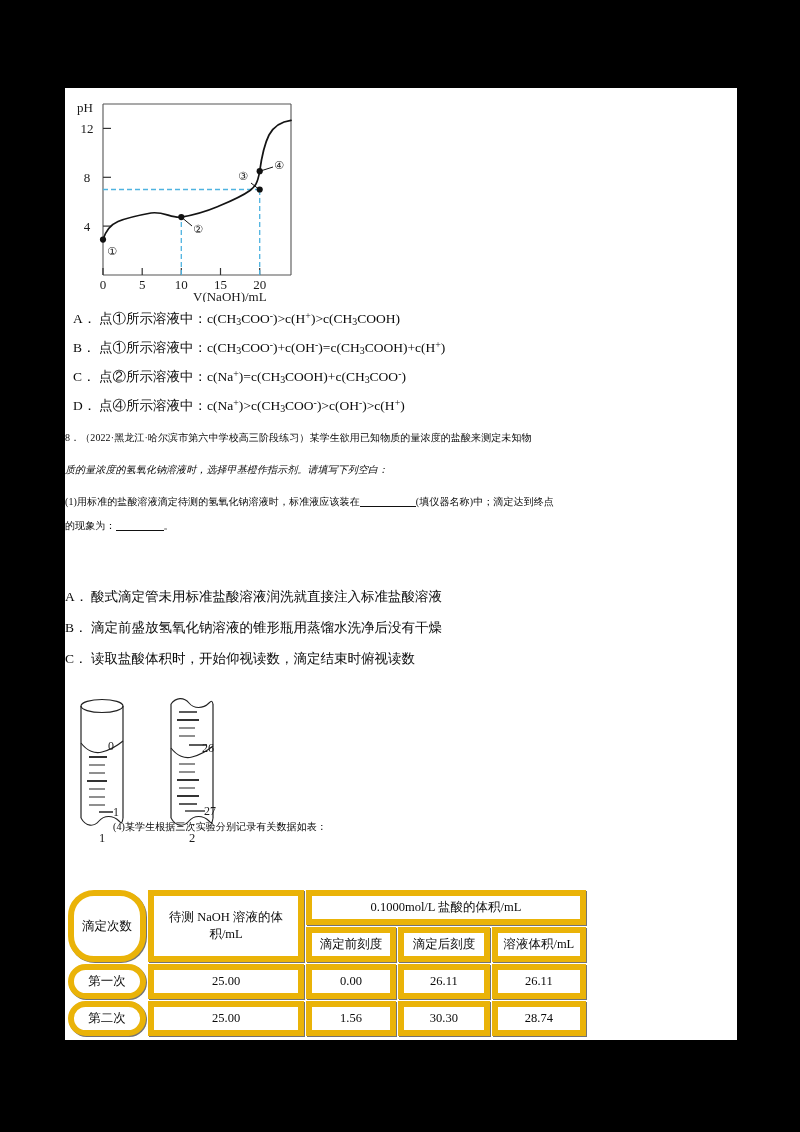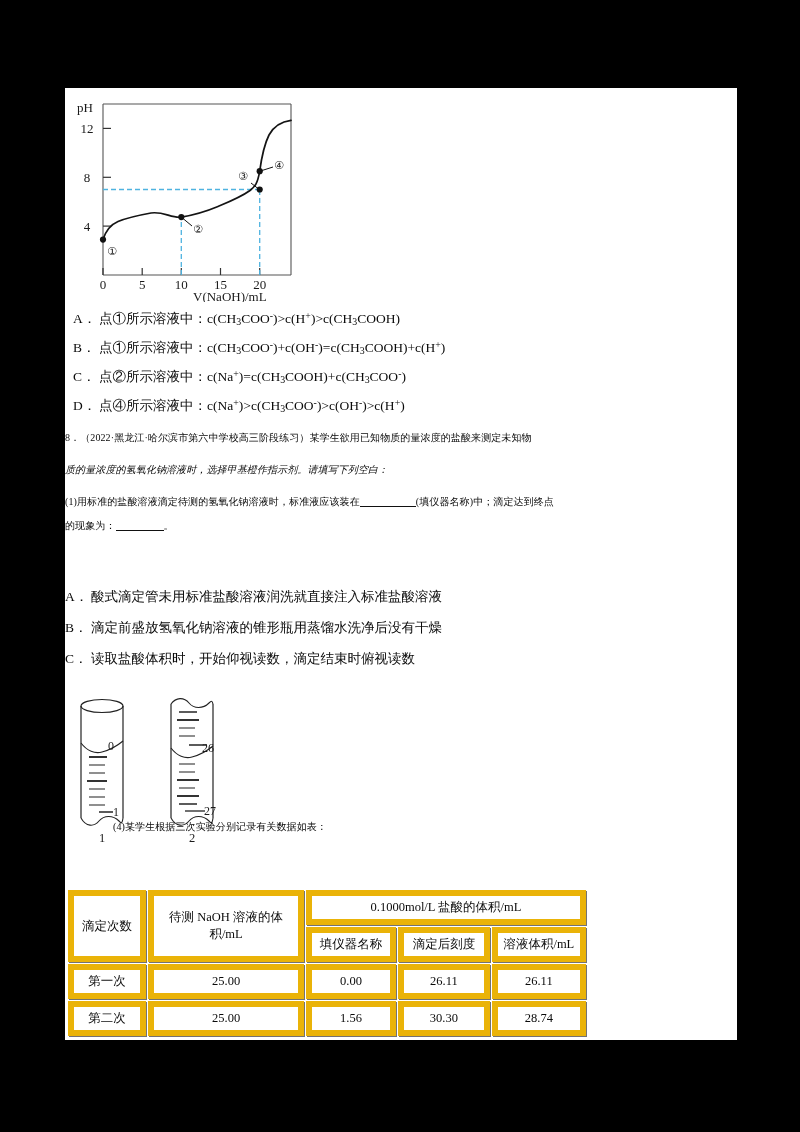--- a/index.html
+++ b/index.html
@@ -78,21 +78,21 @@
   #data-table td, #data-table th {
     background: #ffffff;
     border: 6px solid #eab308;
     padding: 2px 5px;
     font-weight: normal;
     text-align: center;
     vertical-align: middle;
     height: 19px;
     box-shadow: 1px 1px 0 rgba(0,0,0,0.55);
   }
-  td.c-times { width: 58px; white-space: nowrap; }
+  td.c-times { width: 58px; white-space: nowrap; border-radius: 26px; }
   td.c-naoh  { width: 164px; }
   td.c-pre   { width: 82px; }
   td.c-post  { width: 82px; margin-left: 46px; }
   td.c-vol   { width: 84px; }
   td.span-head { text-align: left; }
 </style>
 </head>
 <body>
 
 <div id="page">
@@ -257,21 +257,21 @@
   <div class="qline" style="left:0px; top:732px;padding-left:48px;">(4)某学生根据三次实验分别记录有关数据如表：</div>
 
   <table id="data-table">
     <tbody>
       <tr>
         <td class="c-times" rowspan="2">滴定次数</td>
         <td class="c-naoh" rowspan="2">待测 NaOH 溶液的体积/mL</td>
         <td class="span-head" colspan="3">0.1000mol/L 盐酸的体积/mL</td>
       </tr>
       <tr>
-        <td class="c-pre">填仪器名称</td>
+        <td class="c-pre">滴定前刻度</td>
         <td class="c-post">滴定后刻度</td>
         <td class="c-vol">溶液体积/mL</td>
       </tr>
       <tr>
         <td class="c-times">第一次</td>
         <td class="c-naoh">25.00</td>
         <td class="c-pre">0.00</td>
         <td class="c-post">26.11</td>
         <td class="c-vol">26.11</td>
       </tr>

